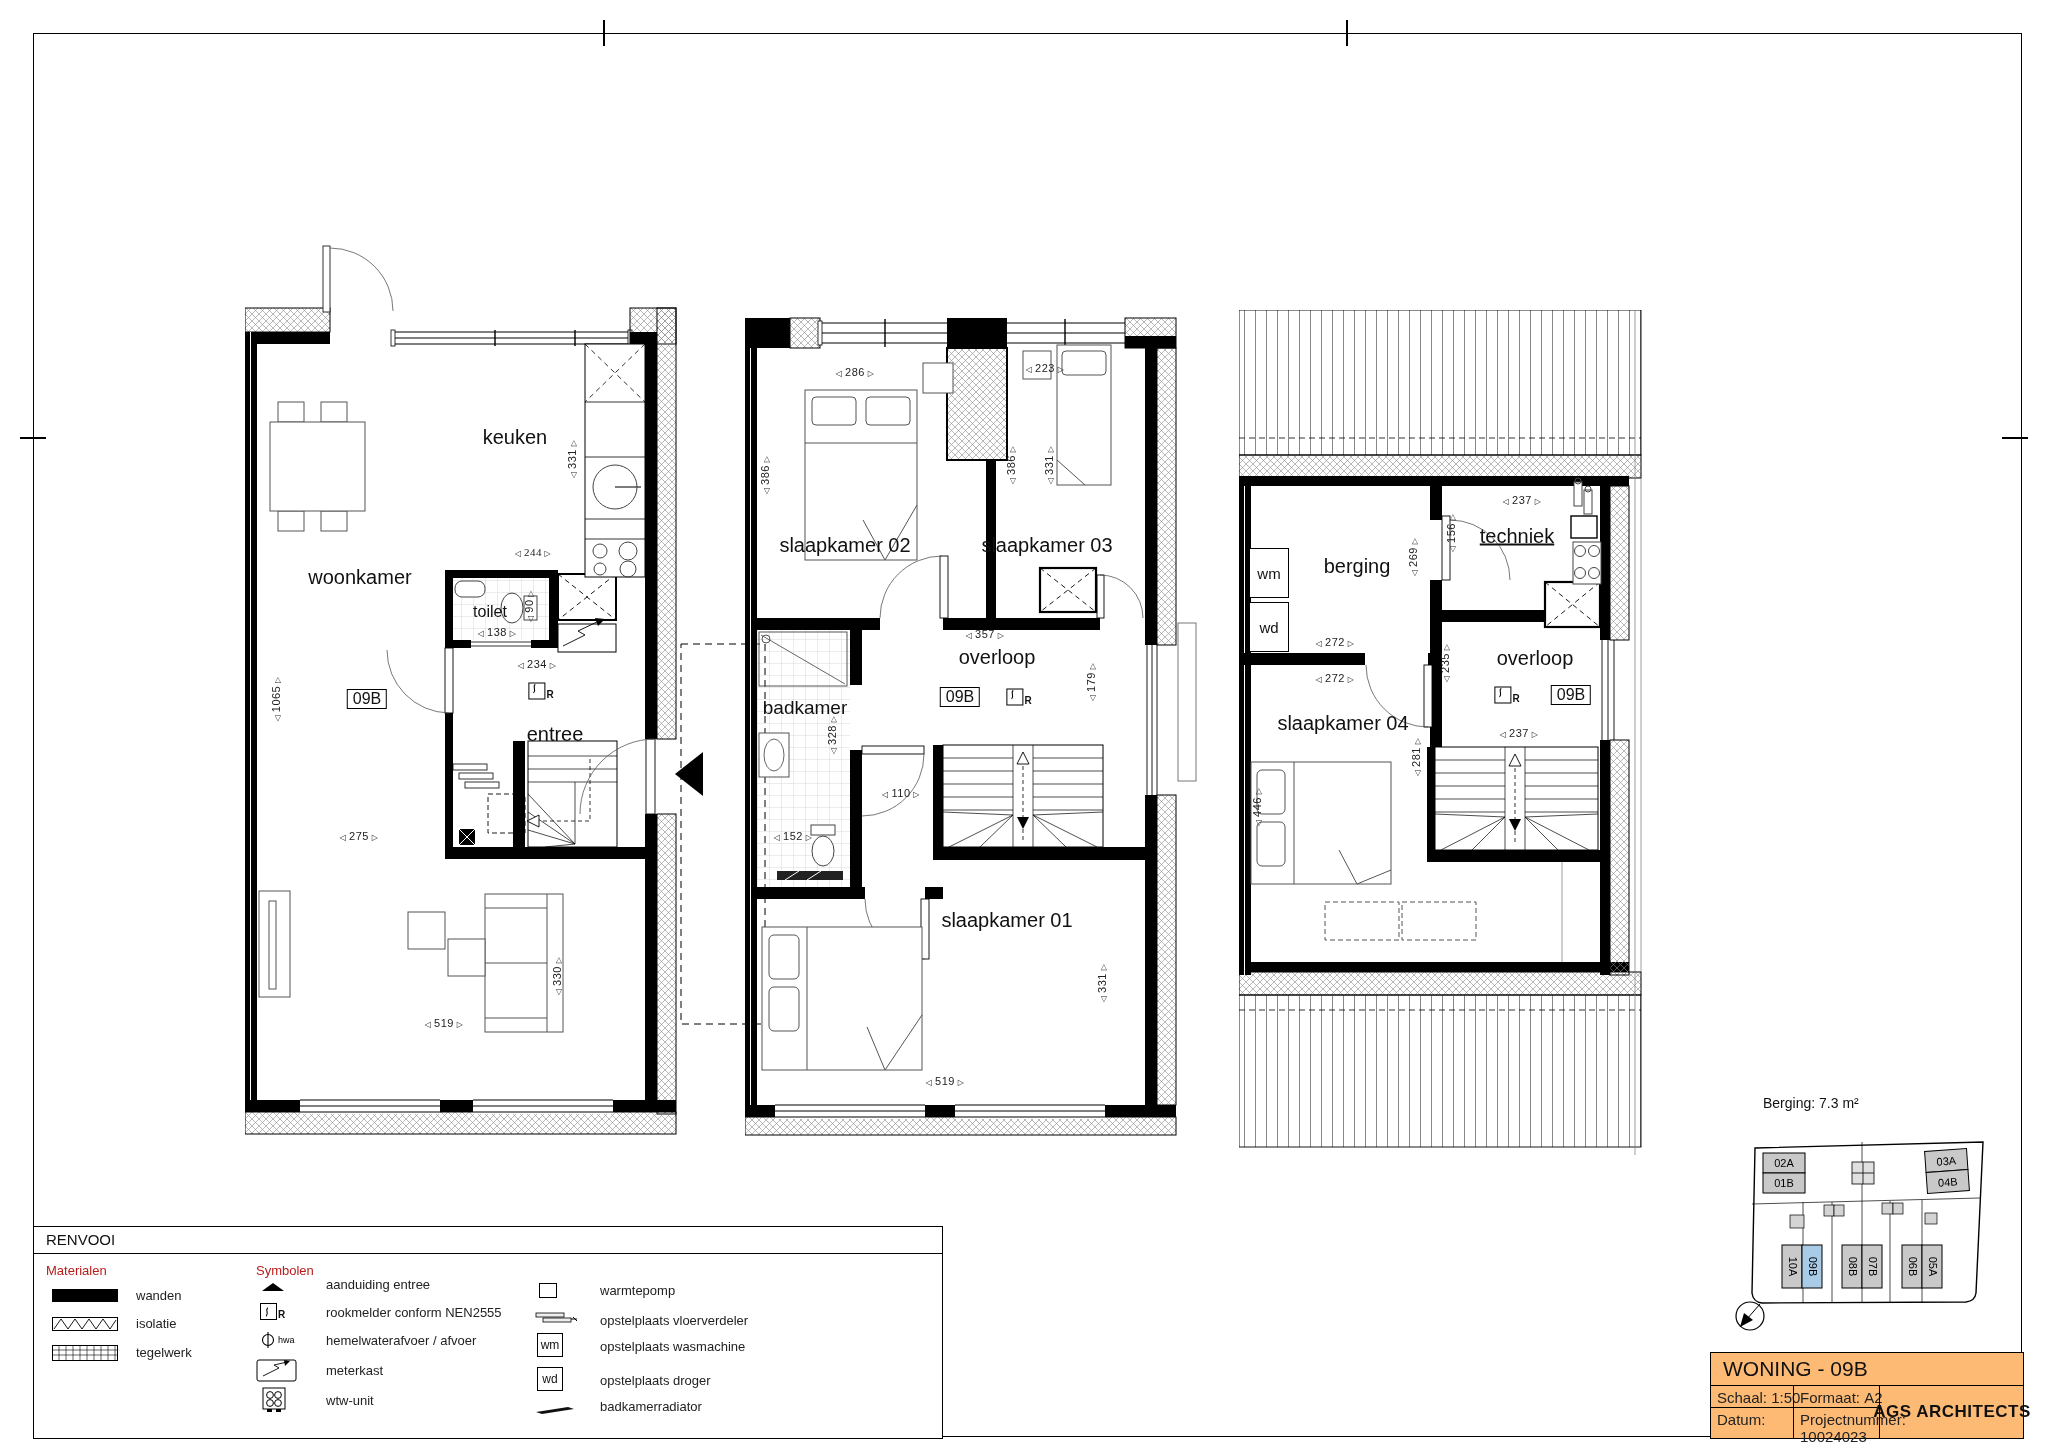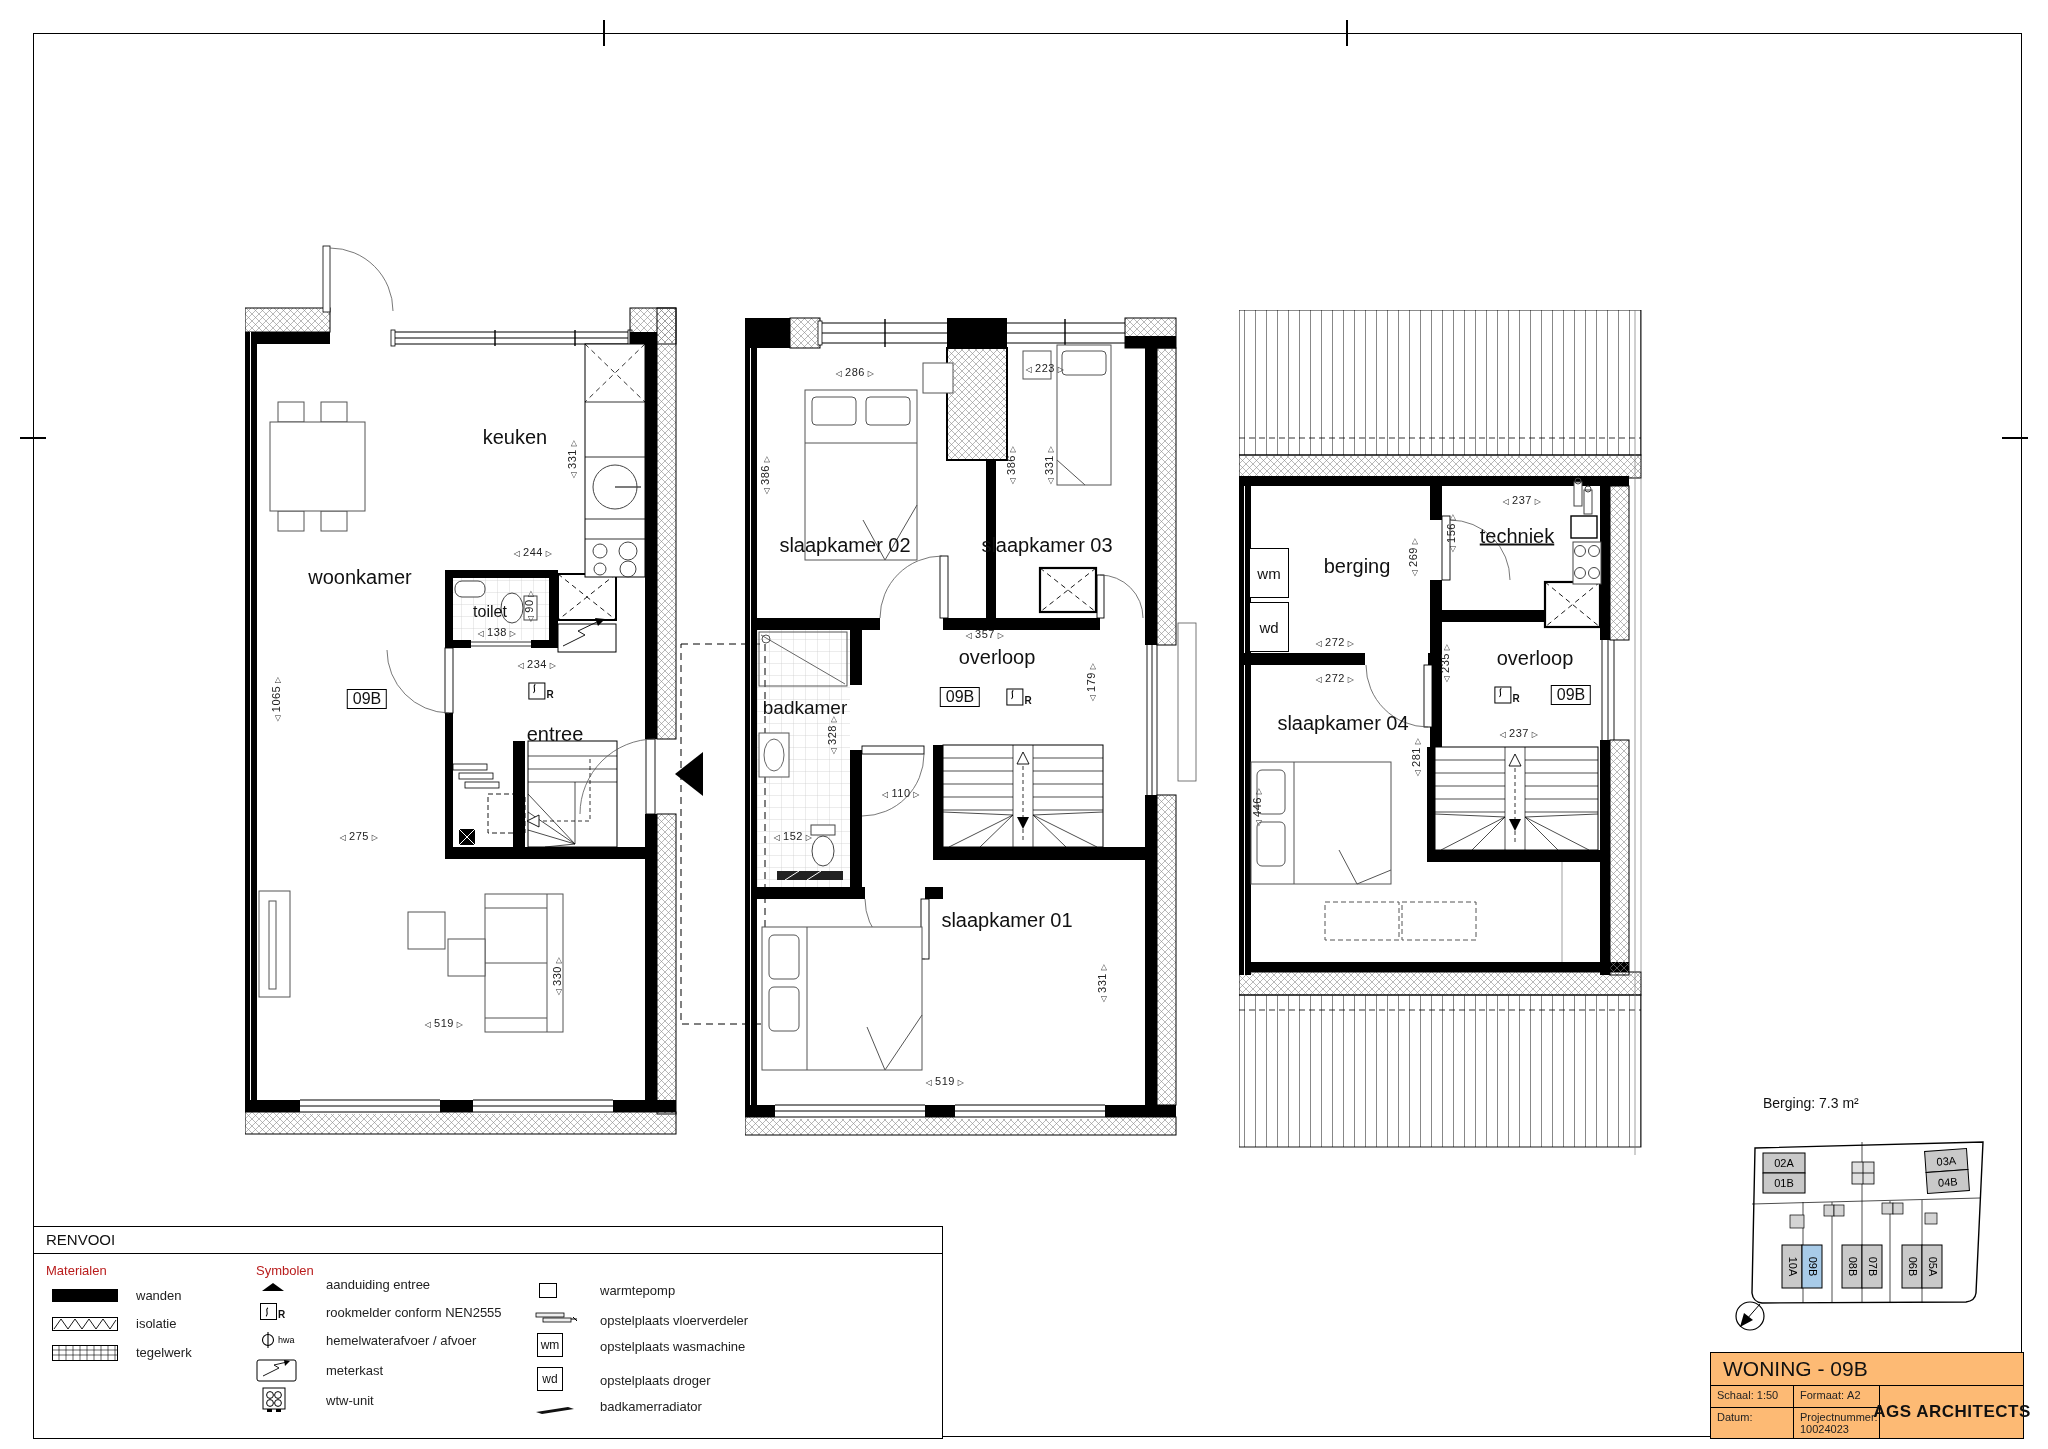--- a/index.html
+++ b/index.html
@@ -30,21 +30,21 @@
   .lrow-label{position:absolute;font-size:13px;color:#222;white-space:nowrap;}
   .licon{position:absolute;}
   .swatch-wanden{width:66px;height:13px;background:#000;}
   .wmbox{width:24px;height:22px;border:1.5px solid #000;display:flex;align-items:center;justify-content:center;
          font-size:12px;background:#fff;}
   .wp{width:16px;height:13px;border:1.5px solid #000;background:#fff;}
   
   .tblock{position:absolute;left:1710px;top:1352px;width:312px;height:85px;border:1.5px solid #000;background:#fdba74;}
   .tb-title{position:absolute;left:0;top:0;width:100%;height:33px;border-bottom:1px solid #000;
             font-size:21px;display:flex;align-items:center;padding-left:12px;box-sizing:border-box;}
-  .tb-cell{position:absolute;font-size:11px;box-sizing:border-box;padding:3px 0 0 6px;color:#222;}
+  .tb-cell{position:absolute;font-size:15px;box-sizing:border-box;padding:3px 0 0 6px;color:#222;}
   .tb-firm{position:absolute;left:168px;top:33px;width:144px;height:52px;display:flex;align-items:center;
            justify-content:center;font-weight:800;font-size:17px;letter-spacing:.5px;
            transform-origin:center;white-space:nowrap;}
   .siteplan{position:absolute;left:1740px;top:1138px;}
   .north{position:absolute;left:1730px;top:1296px;}
   .wmplan{position:absolute;border:1.5px solid #000;background:#fff;display:flex;align-items:center;
           justify-content:center;font-size:15px;z-index:3;}
 </style>
 </head>
 <body>
@@ -185,21 +185,21 @@
     <div class="unitbox" style="left:122px;top:455px;">09B</div>
     <div class="rsym" style="left:296px;top:447px;">
       <span class="rbox">
           <svg width="12" height="12" viewBox="0 0 14 14">
             <path d="M8,2 C4,5 10,8 6,12" fill="none" stroke="#000" stroke-width="1.3"></path>
           </svg>
         </span>
       <span class="rsub">R</span>
     </div>
     <div class="dim v" style="left:327px;top:215px;">331</div>
-    <div class="dim" style="left:288px;top:308px;">244</div>
+    <div class="dim" style="left:288px;top:308px;font-family:Liberation Serif, serif;">244</div>
     <div class="dim" style="left:252px;top:388px;">138</div>
     <div class="dim v" style="left:284px;top:362px;">90</div>
     <div class="dim" style="left:292px;top:420px;">234</div>
     <div class="dim v" style="left:31px;top:455px;">1065</div>
     <div class="dim" style="left:114px;top:592px;">275</div>
     <div class="dim" style="left:199px;top:779px;">519</div>
     <div class="dim v" style="left:312px;top:732px;">330</div>
   </div>
 
   <div class="planwrap" style="left:745px;top:315px;width:460px;height:830px;">

